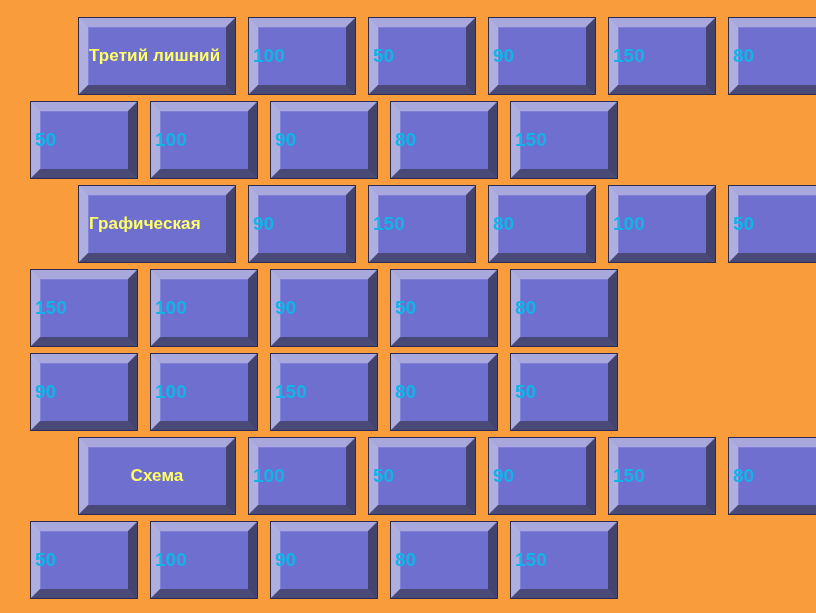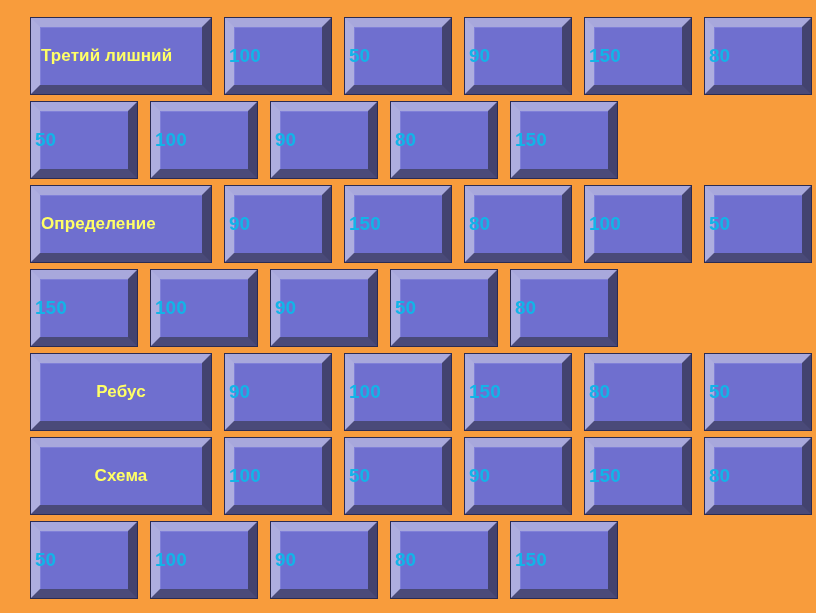--- a/index.html
+++ b/index.html
@@ -79,21 +79,22 @@
     position: relative;
     z-index: 3;
     width: 100%;
     padding: 0 14px;
     box-sizing: border-box;
     line-height: 1.12;
   }
 
   
   .cat {
-    width: 182px;
+    width: 158px;
+    margin-left: 48px;
   }
   .cat .cell-text {
     color: #FFFF66;
     font-size: 17px;
     font-weight: bold;
     text-align: center;
     letter-spacing: 0.1px;
   }
   .cat.align-left .cell-text {
     text-align: left;
@@ -151,21 +152,21 @@
       </div>
       <div class="cell val">
         <div class="cell-text">80</div>
       </div>
       <div class="cell val">
         <div class="cell-text">150</div>
       </div>
     </div>
     <div class="row" style="top: 185px;">
       <div class="cell cat align-left">
-        <div class="cell-text">Определение</div>
+        <div class="cell-text">Графическая</div>
       </div>
       <div class="cell val">
         <div class="cell-text">90</div>
       </div>
       <div class="cell val">
         <div class="cell-text">150</div>
       </div>
       <div class="cell val">
         <div class="cell-text">80</div>
       </div>
@@ -187,23 +188,20 @@
         <div class="cell-text">90</div>
       </div>
       <div class="cell val">
         <div class="cell-text">50</div>
       </div>
       <div class="cell val">
         <div class="cell-text">80</div>
       </div>
     </div>
     <div class="row" style="top: 353px;">
-      <div class="cell cat">
-        <div class="cell-text">Ребус</div>
-      </div>
       <div class="cell val">
         <div class="cell-text">90</div>
       </div>
       <div class="cell val">
         <div class="cell-text">100</div>
       </div>
       <div class="cell val">
         <div class="cell-text">150</div>
       </div>
       <div class="cell val">

